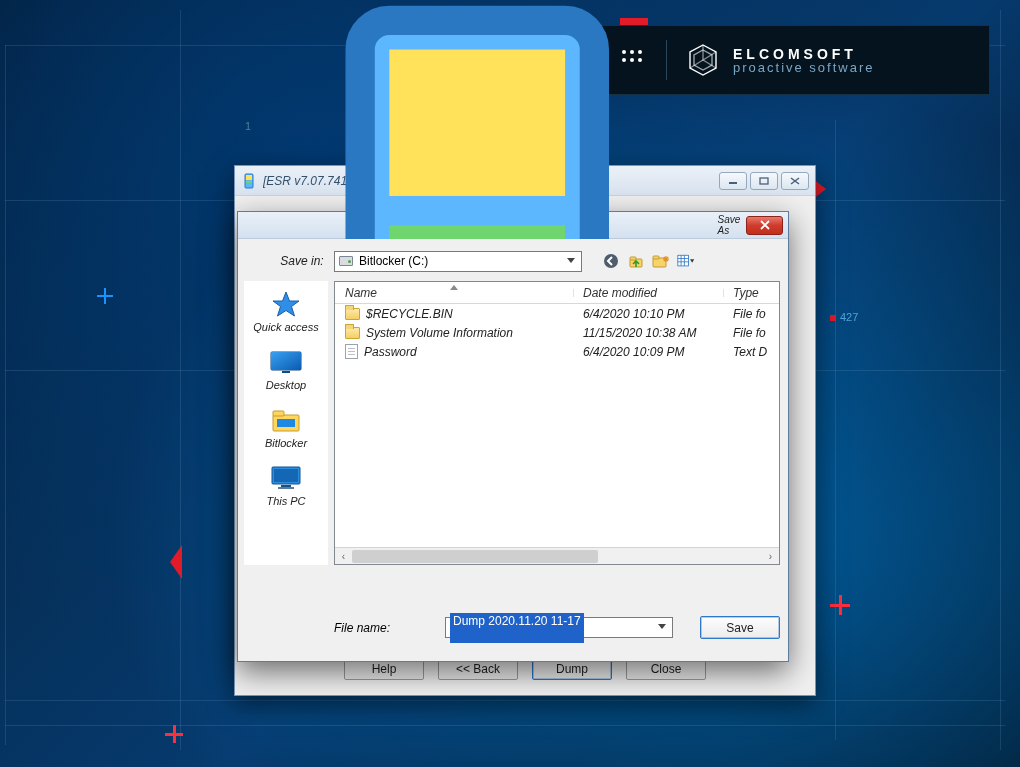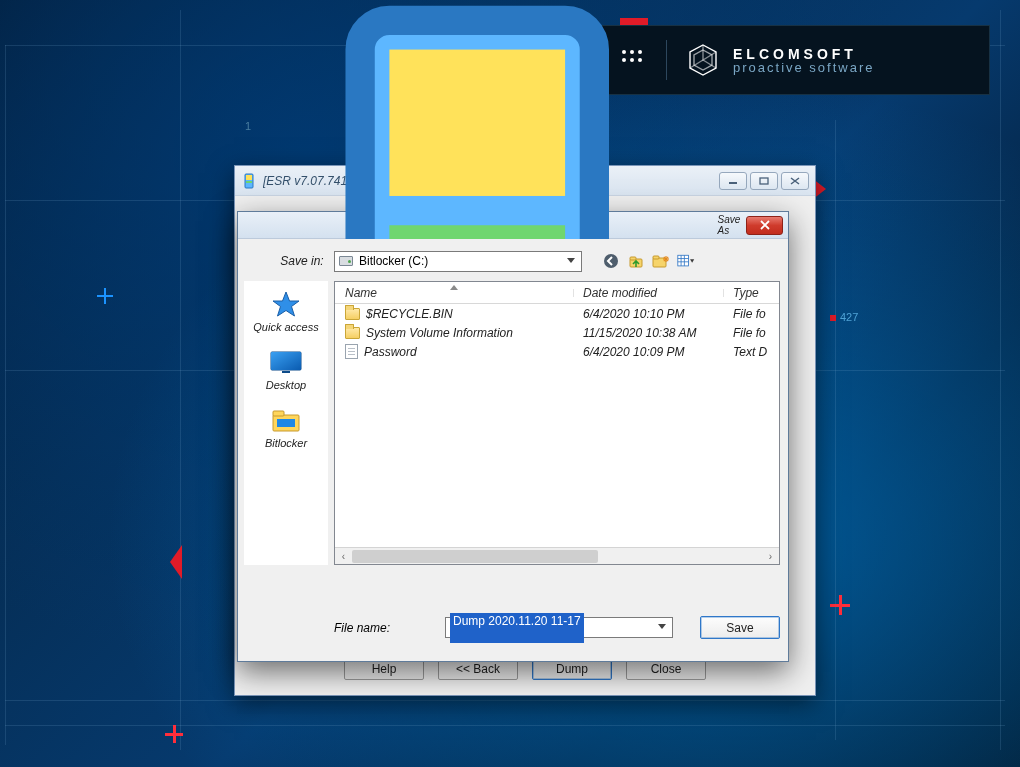--- a/index.html
+++ b/index.html
@@ -363,20 +363,31 @@
       </div>
       <div class="place">
         <div class="picon">
           <svg width="32" height="28" viewBox="0 0 32 28">
               <rect x="3" y="9" width="26" height="16" rx="1" fill="#ffd65b" stroke="#c79a2e"></rect>
               <rect x="3" y="5" width="11" height="5" rx="1" fill="#ffd65b" stroke="#c79a2e"></rect>
               <rect x="7" y="13" width="18" height="8" fill="#1e88e5"></rect>
             </svg>
         </div>
         <span>Bitlocker</span>
+      </div>
+      <div class="place">
+        <div class="picon">
+          <svg width="36" height="28" viewBox="0 0 36 28">
+              <rect x="4" y="3" width="28" height="17" rx="1" fill="#2a8de0" stroke="#10538f"></rect>
+              <rect x="6" y="5" width="24" height="13" fill="#1367b5"></rect>
+              <rect x="13" y="21" width="10" height="2" fill="#10538f"></rect>
+              <rect x="10" y="23" width="16" height="2" fill="#5f7b9a"></rect>
+            </svg>
+        </div>
+        <span>This PC</span>
       </div>
     </div>
 
     <div class="filelist-wrap">
       <div class="filelist-header">
         <div class="col name">
             <span>Name</span>
           </div>
         <div class="col date"><span>Date modified</span></div>
         <div class="col type"><span>Type</span></div>

